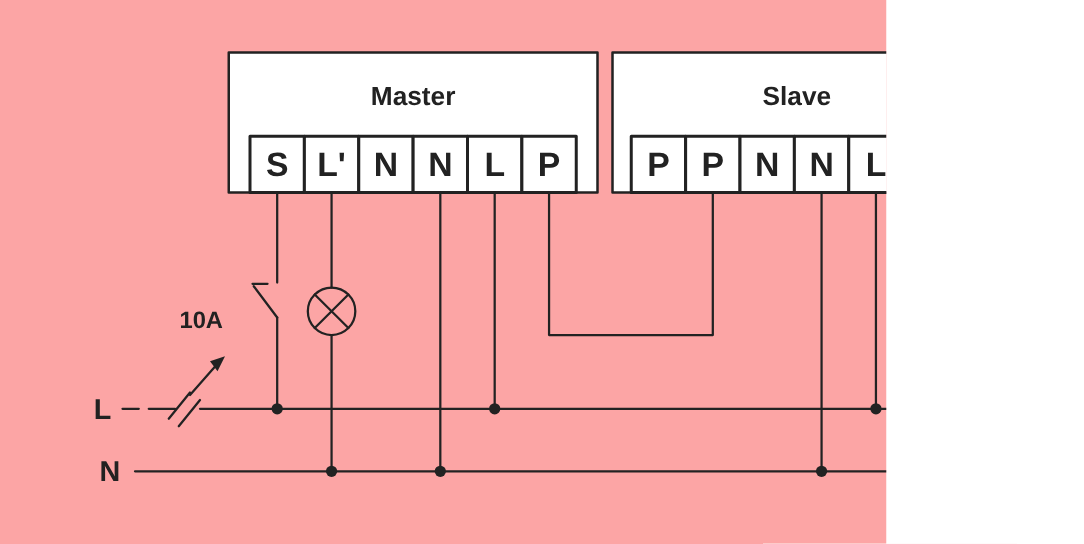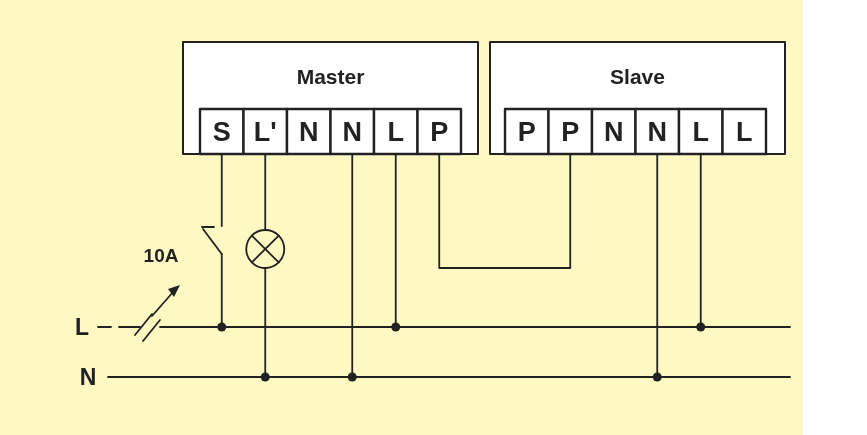--- a/index.html
+++ b/index.html
@@ -1,16 +1,16 @@
 <!DOCTYPE html>
 <html><head>
 <meta charset="utf-8">
 <style>
   html,body{margin:0;padding:0;background:#ffffff;}
-  .canvas{position:relative;width:803px;height:435px;background:#fef9c3;overflow:hidden;}
+  .canvas{position:relative;width:709px;height:435px;background:#fca5a5;overflow:hidden;}
   svg{display:block;}
   .diagram{color:#222222;}
   .wire,.bus,.box,.cell,.sym{stroke:currentColor;fill:none;stroke-linecap:round;stroke-linejoin:round;}
   .wire{stroke-width:1.8;}
   .bus{stroke-width:1.8;}
   .box{stroke-width:2;fill:#ffffff;}
   .cell{stroke-width:2.4;fill:#ffffff;}
   .sym{stroke-width:1.8;}
   .dot{stroke:none;fill:currentColor;}
   .arrowhead{stroke:none;fill:currentColor;}

